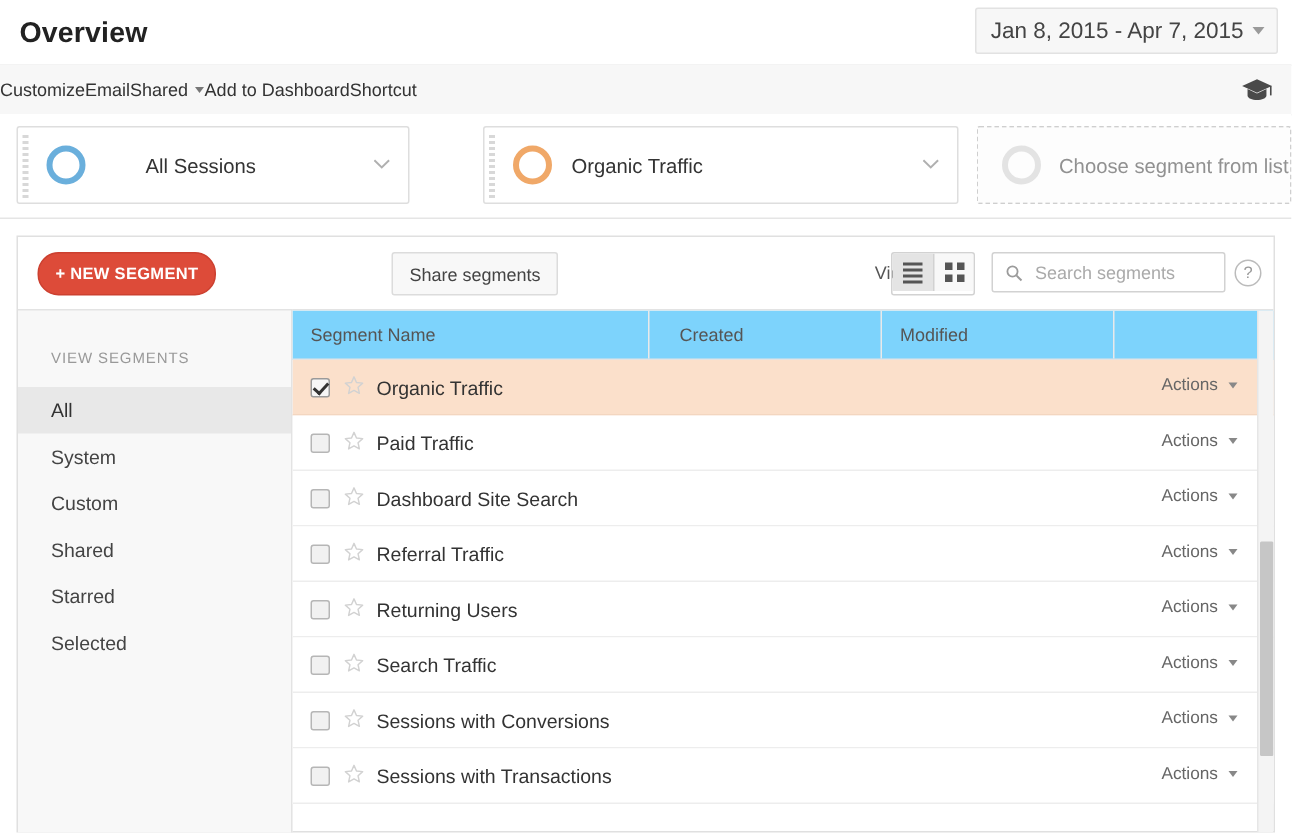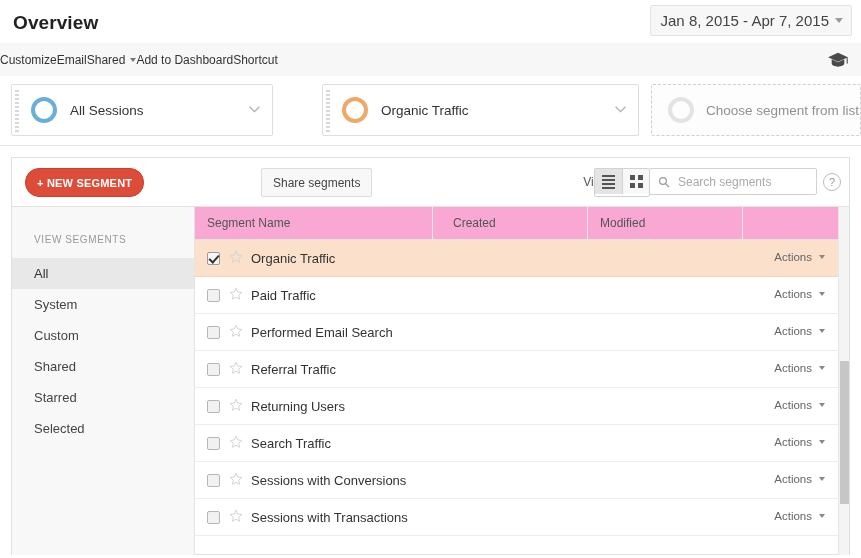--- a/index.html
+++ b/index.html
@@ -84,21 +84,21 @@
   }
   .pill {
     position: absolute; top: 8px;
     height: 52px;
     background: #ffffff;
     border: 1px solid #dedede;
     border-radius: 2px;
     display: flex; align-items: center;
     box-sizing: border-box;
   }
-  .pill.p1 { left: 11px; width: 262px; }
+  .pill.p1 { left: 11px; width: 262px; gap: 27px; }
   .pill.p2 { left: 322px; width: 317px; }
   .pill.p3 {
     left: 651px; width: 210px;
     border: 1px dashed #cfcfcf;
     background: #fdfdfd;
   }
   .pill .handle {
     position: absolute; left: 3px; top: 5px;
     width: 4px; height: 42px;
     background-image: repeating-linear-gradient(
@@ -197,21 +197,21 @@
     width: 13px; height: 13px;
     display: grid;
     grid-template-columns: 5px 5px;
     grid-template-rows: 5px 5px;
     gap: 3px;
   }
   .grid-ico s { display: block; background: #555555; }
 
   .search-box {
     position: absolute; right: 32px; top: 10px;
-    width: 168px; height: 27px;
+    width: 156px; height: 27px;
     background: #ffffff;
     border: 1px solid #d2d2d2;
     border-radius: 2px;
     display: flex; align-items: center;
     box-sizing: border-box;
   }
   .search-box svg { margin: 0 6px 0 8px; flex: 0 0 auto; }
   .search-box input {
     border: 0; outline: 0;
     font-family: "Liberation Sans", sans-serif;
@@ -260,21 +260,21 @@
 
   .listwrap {
     flex: 1 1 auto;
     position: relative;
     overflow: hidden;
     border-top: 1px solid #e3e3e3;
   }
   .thead {
     position: relative;
     height: 32px;
-    background: #f9a8d4;
+    background: #7dd3fc;
     border-bottom: 1px solid #e3e3e3;
   }
   .th {
     position: absolute; top: 0; height: 32px;
     display: flex; align-items: center;
     font-size: 12px; color: #555555;
     padding-left: 12px;
     box-sizing: border-box;
   }
   .th.c1 { left: 0;   width: 237px; }
@@ -494,21 +494,21 @@
               <span class="actions">
                 <span>Actions</span>
                 <span class="caret"></span>
               </span>
             </div>
             <div class="row">
               <span class="cb"></span>
               <span class="star"><svg viewBox="0 0 16 16">
                   <path d="M8 1.4 L9.9 5.7 L14.6 6.2 L11.1 9.4 L12.1 14 L8 11.7 L3.9 14 L4.9 9.4 L1.4 6.2 L6.1 5.7 Z" fill="none" stroke="#d2d2d2" stroke-width="1.1" stroke-linejoin="round"></path>
                 </svg></span>
-              <span class="rname">Performed Email Search</span>
+              <span class="rname">Dashboard Site Search</span>
               <span class="actions">
                 <span>Actions</span>
                 <span class="caret"></span>
               </span>
             </div>
             <div class="row">
               <span class="cb"></span>
               <span class="star"><svg viewBox="0 0 16 16">
                   <path d="M8 1.4 L9.9 5.7 L14.6 6.2 L11.1 9.4 L12.1 14 L8 11.7 L3.9 14 L4.9 9.4 L1.4 6.2 L6.1 5.7 Z" fill="none" stroke="#d2d2d2" stroke-width="1.1" stroke-linejoin="round"></path>
                 </svg></span>

